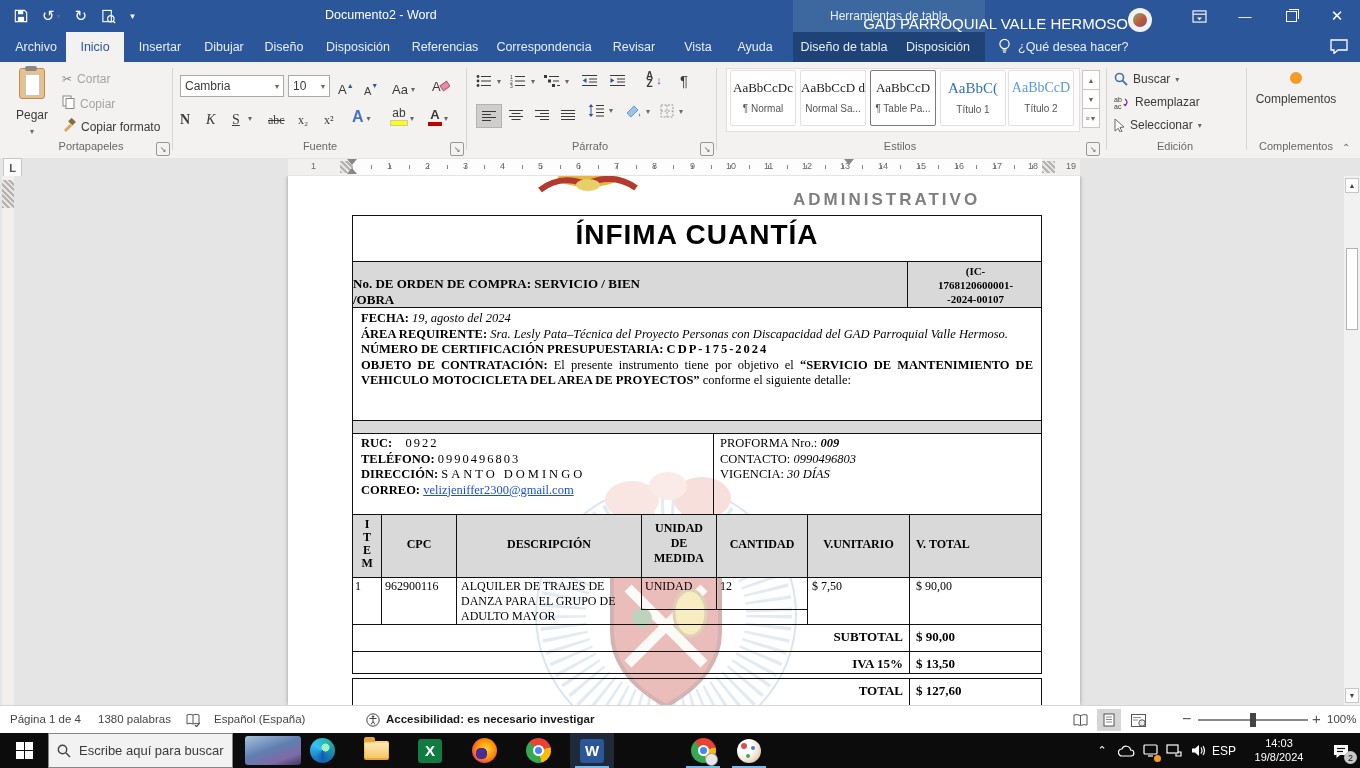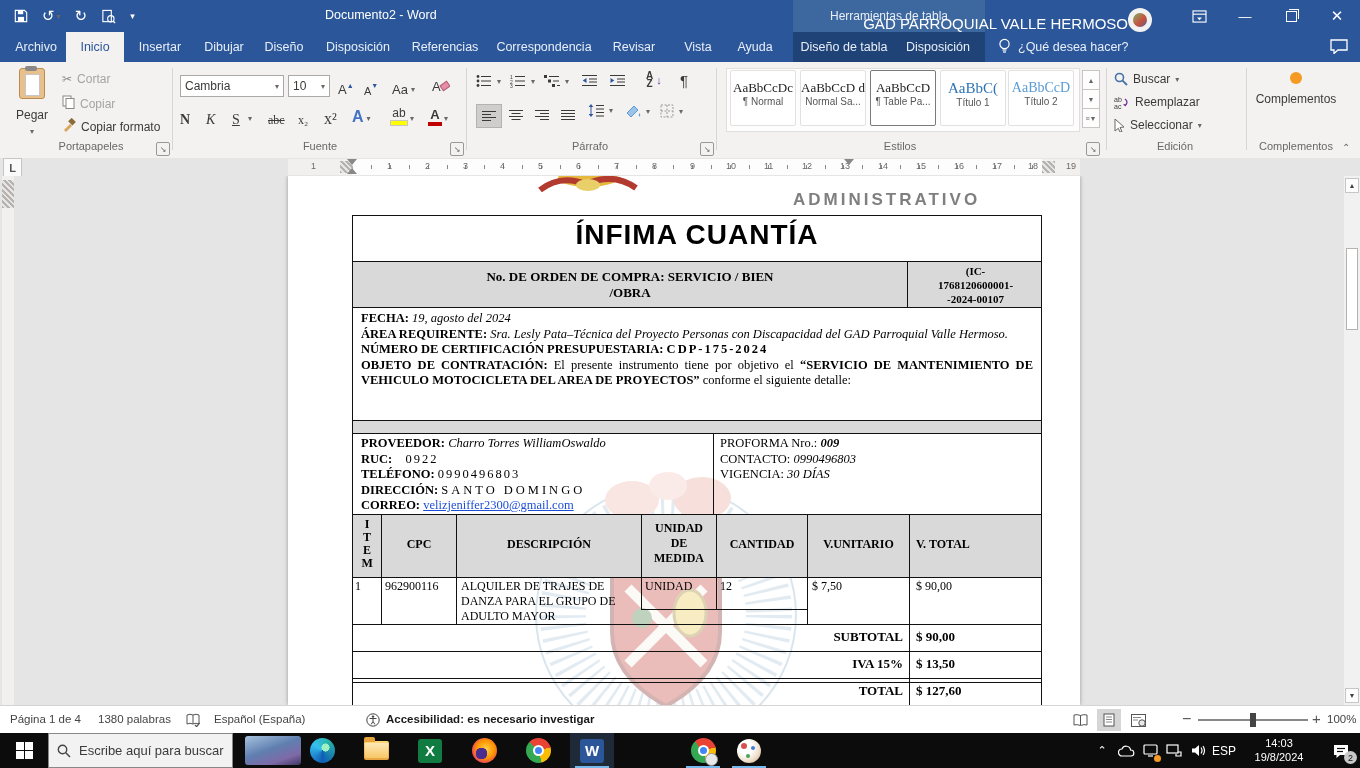--- a/index.html
+++ b/index.html
@@ -38,21 +38,21 @@
   .sbtn.dis{color:#a6a4a2}
   .combo{position:absolute;height:22px;background:#fff;border:1px solid #aba9a7;display:flex;align-items:center;
          justify-content:space-between;font-size:12px;padding:0 4px;box-sizing:border-box}
   .car{font-size:8px;color:#6a6867}
   .fbtn{position:absolute;height:24px;display:flex;align-items:flex-end;justify-content:center;font-size:13px;color:#3b3a39}
   .fmt{font-family:"Liberation Serif","DejaVu Serif",serif;font-size:14px}
   .stylecard{position:absolute;top:8px;width:66px;height:56px;background:#fff;border:1px solid #e3e1df;border-radius:2px;
              text-align:center;padding-top:9px;box-sizing:border-box}
   .stylecard.sel{border:1px solid #7a7a7a}
   .sprev{font-family:"Liberation Serif","DejaVu Serif",serif;font-size:13px;color:#222;white-space:nowrap;overflow:hidden}
-  .sname{font-size:10px;color:#555;white-space:nowrap;overflow:hidden}
+  .sname{font-size:10px;color:#555;margin-top:7px;white-space:nowrap;overflow:hidden}
   .gsb{position:absolute;left:1082px;width:16px;height:18px;border:1px solid #c8c6c4;background:#fdfdfd;color:#666;
        font-size:7px;display:flex;align-items:center;justify-content:center}
   
   .rulerrow{position:absolute;left:0;top:158px;width:1360px;height:18px;background:#e5e5e5}
   .tabsel{position:absolute;left:3px;top:0;width:17px;height:17px;background:#fafafa;border:1px solid #c8c6c4;
           color:#555;font-size:11px;font-weight:bold;display:flex;align-items:center;justify-content:center}
   .hruler{position:absolute;left:288px;top:1px;width:792px;height:16px;background:#f1f0ee}
   .htext{position:absolute;left:64px;top:0;width:690px;height:16px;background:#fdfdfd}
   .ticks{position:absolute;left:64px;top:6px;width:690px;height:4px;
          background:repeating-linear-gradient(90deg,#8a8886 0 1px,transparent 1px 18.9px)}
@@ -278,21 +278,21 @@
   <div class="fbtn fmt" style="left:232px;top:42px;text-decoration:underline">
       <span>S</span>
     </div>
   <span class="abs car" style="left:248px;top:52px">▾</span>
   <div class="fbtn fmt" style="left:268px;top:42px;text-decoration:line-through;font-size:12px">
       <span>abc</span>
     </div>
   <div class="fbtn fmt" style="left:298px;top:42px;font-size:12px">
       <span>x₂</span>
     </div>
-  <div class="fbtn fmt" style="left:324px;top:42px;font-size:16px">
+  <div class="fbtn fmt" style="left:324px;top:42px;font-size:12px">
       <span>x²</span>
     </div>
   <div class="fbtn" style="left:352px;top:40px;font-size:16px;color:#4472c4;font-weight:bold">
     <span>A</span>
       <span class="car" style="margin:0 0 3px 3px">▾</span>
   </div>
   <div class="fbtn" style="left:390px;top:40px">
     <span style="display:inline-block;text-align:center">
       <span style="font-size:12px">ab</span>
       <span style="display:block;width:16px;height:4px;background:#ffff00;border:1px solid #c8c6c4"></span>
@@ -551,21 +551,21 @@
       <path d="M188 138 L112 214" stroke="#f5f0e6" stroke-width="10"></path>
       <ellipse cx="174" cy="163" rx="16" ry="23" fill="#e8c84a" stroke="#9a7d1e" stroke-width="3"></ellipse>
       <circle cx="126" cy="168" r="10" fill="#3d7a3a"></circle>
     </svg>
 
     <div class="trow" style="top:39px;height:47px;border-width:1.5px">
       <div style="text-align:center;font-size:28px;font-weight:bold;letter-spacing:1px;padding-top:3px;font-family:'Liberation Sans','DejaVu Sans',sans-serif">ÍNFIMA CUANTÍA</div>
     </div>
 
     <div class="trow" style="top:85px;height:47px;background:#d9d9d9">
-      <div class="cell" style="left:0;width:554px;text-align:center;font-weight:bold;font-size:13px;padding-top:7px">
+      <div class="cell" style="left:0;width:554px;text-align:left;font-weight:bold;font-size:13px;padding-top:14px">
         <div>No. DE ORDEN DE COMPRA:  SERVICIO / BIEN</div>
         <div>/OBRA</div>
       </div>
       <div class="cell cl" style="left:554px;width:136px;text-align:center;font-weight:bold;font-size:11px;line-height:14px;padding-top:2px">
         <div>(IC-</div>
         <div>1768120600001-</div>
         <div>-2024-00107</div>
       </div>
     </div>
 
@@ -589,24 +589,20 @@
           <span class="doc-b">“SERVICIO DE MANTENIMIENTO DE VEHICULO MOTOCICLETA DEL AREA DE PROYECTOS”</span>
           <span>conforme el siguiente detalle:</span>
         </div>
       </div>
     </div>
 
     <div class="trow" style="top:244px;height:14px;background:#d9d9d9"></div>
 
     <div class="trow" style="top:257px;height:82px;font-size:12.5px;line-height:15.5px">
       <div class="cell" style="left:0;width:360px;padding:2px 8px">
-        <div>
-          <span class="doc-b">PROVEEDOR:</span>
-          <span class="doc-i">Charro Torres WilliamOswaldo</span>
-        </div>
         <div>
           <span class="doc-b">RUC:</span>
           <span class="sp2" style="margin-left:10px">0922</span>
         </div>
         <div>
           <span class="doc-b">TELÉFONO:</span>
           <span class="sp2">0990496803</span>
         </div>
         <div>
           <span class="doc-b">DIRECCIÓN:</span>
@@ -653,21 +649,21 @@
       <div class="cell cl" style="left:363px;width:91px;padding:1px 3px;box-sizing:border-box;height:32px;border-bottom:1px solid #111"><span>12</span></div>
       <div class="cell cl" style="left:454px;width:102px;padding:1px 4px;box-sizing:border-box"><span>$ 7,50</span></div>
       <div class="cell cl" style="left:556px;width:134px;padding:1px 6px;box-sizing:border-box"><span>$ 90,00</span></div>
     </div>
 
     <div class="trow" style="top:448px;height:28px;font-size:13px">
       <div class="cell doc-b" style="left:0;width:556px;text-align:right;padding:4px 6px 0;box-sizing:border-box"><span>SUBTOTAL</span></div>
       <div class="cell cl doc-b" style="left:556px;width:134px;padding:4px 6px 0;box-sizing:border-box"><span>$ 90,00</span></div>
     </div>
 
-    <div class="trow" style="top:475px;height:32px;font-size:13px">
+    <div class="trow" style="top:475px;height:23px;font-size:13px">
       <div class="cell doc-b" style="left:0;width:556px;text-align:right;padding:4px 6px 0;box-sizing:border-box"><span>IVA 15%</span></div>
       <div class="cell cl doc-b" style="left:556px;width:134px;padding:4px 6px 0;box-sizing:border-box"><span>$ 13,50</span></div>
     </div>
 
     <div class="trow" style="top:502px;height:28px;font-size:13px">
       <div class="cell doc-b" style="left:0;width:556px;text-align:right;padding:4px 6px 0;box-sizing:border-box"><span>TOTAL</span></div>
       <div class="cell cl doc-b" style="left:556px;width:134px;padding:4px 6px 0;box-sizing:border-box"><span>$ 127,60</span></div>
     </div>
   </div>
 

